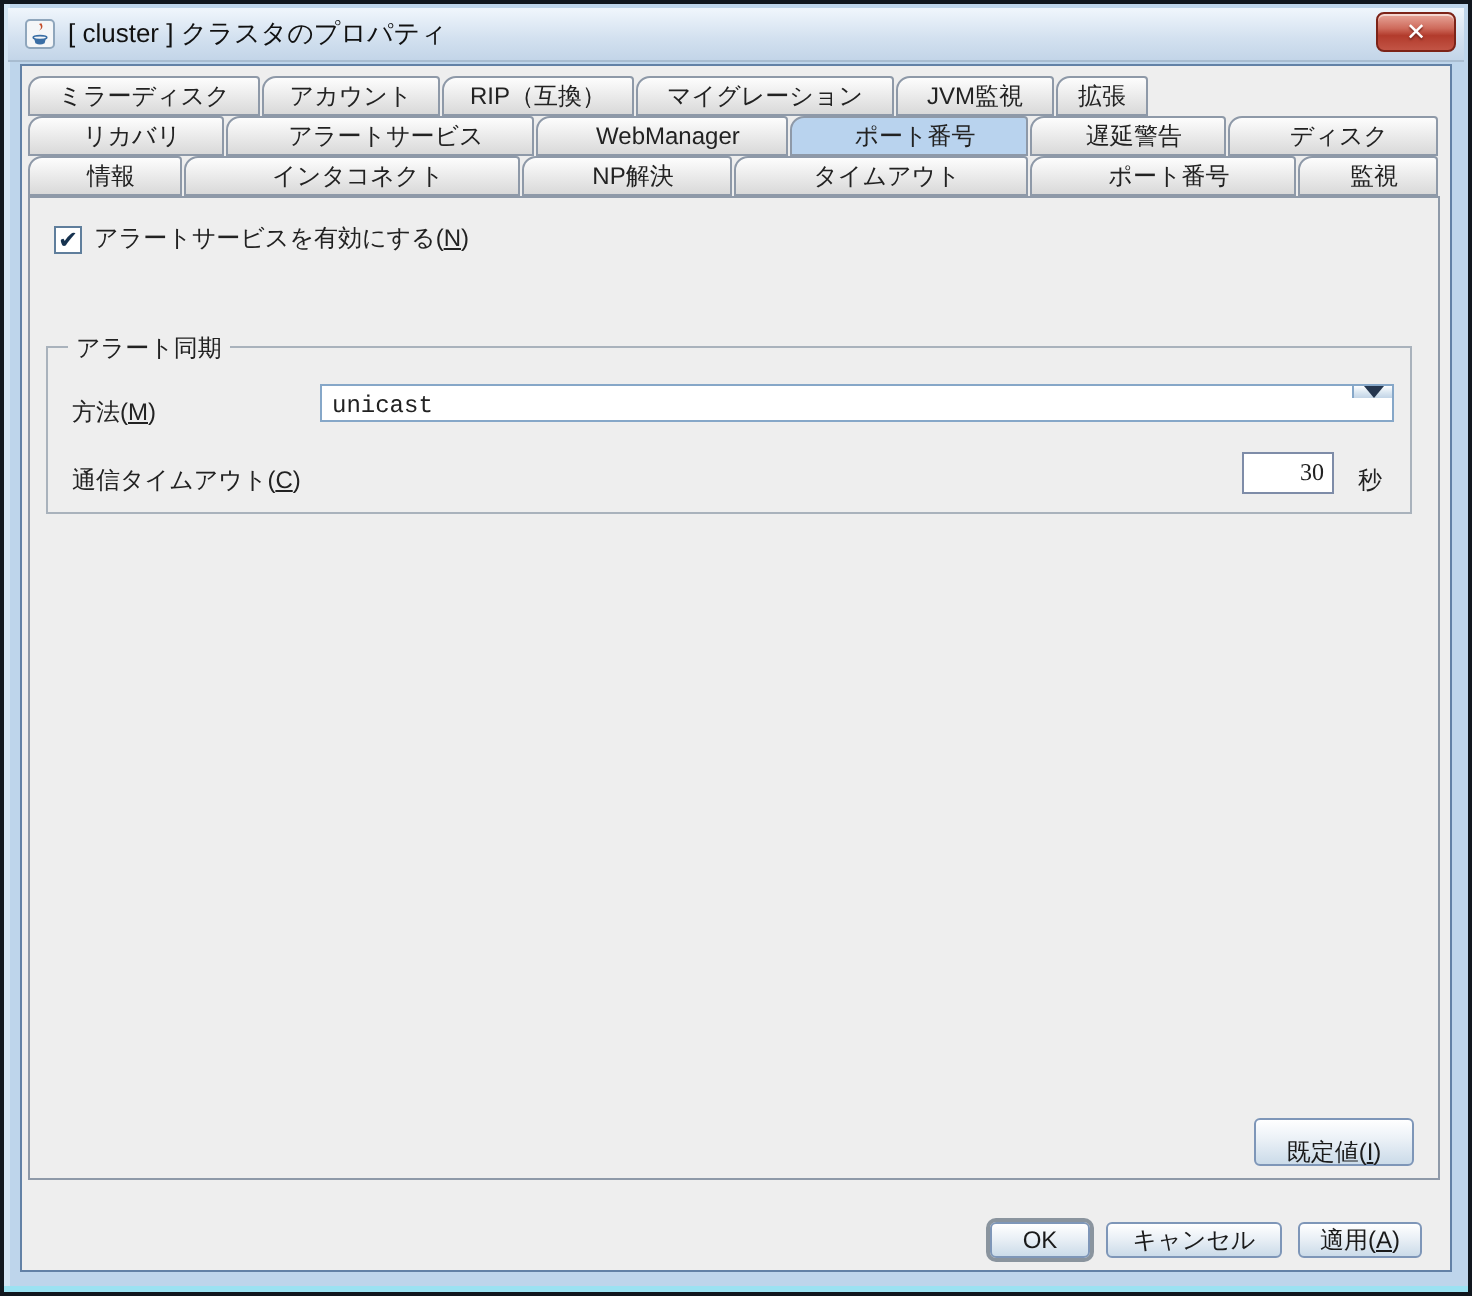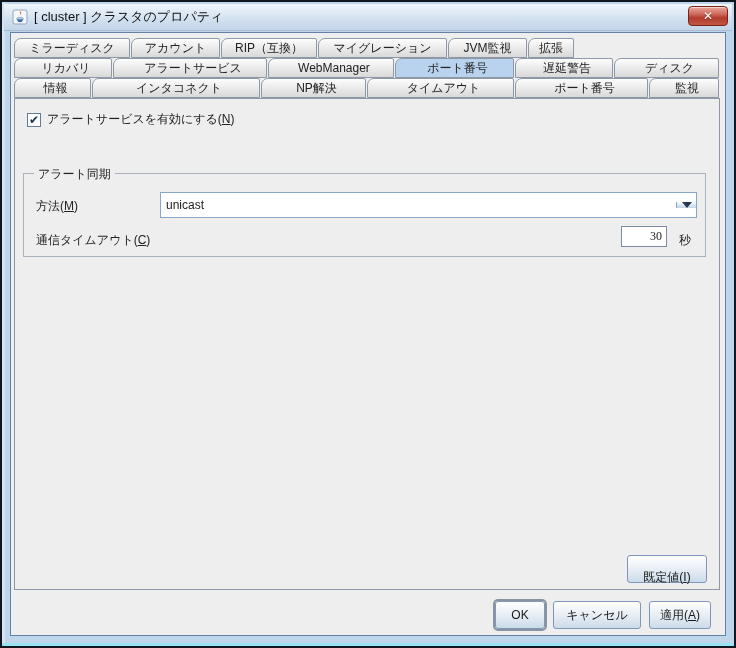--- a/index.html
+++ b/index.html
@@ -48,35 +48,35 @@
   .record-row { position:absolute; left:12px; right:13px; top:41px; height:22px; }
   .record-row .lbl { position:absolute; left:0; top:4px; }
   .field { background:#FFF; border:1px solid #7E8CA8; text-align:right;
     padding:2px 4px; font-size:12px; height:22px; }
   .records-field { position:absolute; right:0; top:0; width:52px; }
 
   .groupbox { position:absolute; left:8px; right:13px; top:74px; height:84px;
     border:1px solid #A9B2BC; }
   .group-title { position:absolute; left:10px; top:-8px; background:#EEEEEE; padding:0 4px;font-family:Liberation Mono, monospace; }
   .method-row .lbl { position:absolute; left:12px; top:24px; }
-  .combo { position:absolute; left:136px; right:8px; top:18px; height:26px;
-    background:#FFF; border:1px solid #86A7C8; display:flex; align-items:center; }
+  .combo { position:absolute; left:136px; right:8px; top:18px; height:19px;
+    background:#FFF; border:1px solid #86A7C8; display:flex; align-items:flex-start;font-family:Liberation Mono, monospace; }
   .combo-value { flex:1; padding:3px 5px; text-align:left; }
   .combo-arrow { width:20px; border-left:1px solid #86A7C8;
     background:linear-gradient(#FDFEFF,#DCE8F2 50%,#C2D4E6);
     display:flex; align-items:center; justify-content:center; }
   .combo-arrow span { width:0; height:0; border-left:5px solid transparent;
     border-right:5px solid transparent; border-top:6px solid #25364E; }
   .timeout-row .lbl { position:absolute; left:12px; top:58px; }
   .timeout-field { position:absolute; right:38px; top:52px; width:46px; height:21px;font-family:Liberation Serif, serif; }
   .timeout-unit { position:absolute; right:14px; top:58px; }
 
   .btn { background:linear-gradient(#FFFFFF,#EAF0F6 45%,#CBDBE9);
     border:1px solid #7E96B8; border-radius:3px; text-align:center;
-    font-size:12px; color:#1A1A1A; padding:13px 10px; cursor:default; }
+    font-size:12px; color:#1A1A1A; padding:8px 10px; cursor:default; }
   .default-btn { position:absolute; right:12px; bottom:6px; width:80px; height:24px; }
 
   .footer { position:absolute; right:14px; bottom:6px; display:flex; gap:8px; }
   .footer .btn { height:14px; display:flex; align-items:center; justify-content:center; }
   .btn-ok { width:50px; border:1px solid #7E96B8; outline:2px solid #8A949E; outline-offset:0px; }
   .btn-cancel { width:88px; }
   .btn-apply { width:62px; }
 
   u { text-decoration:underline; }
 </style>

